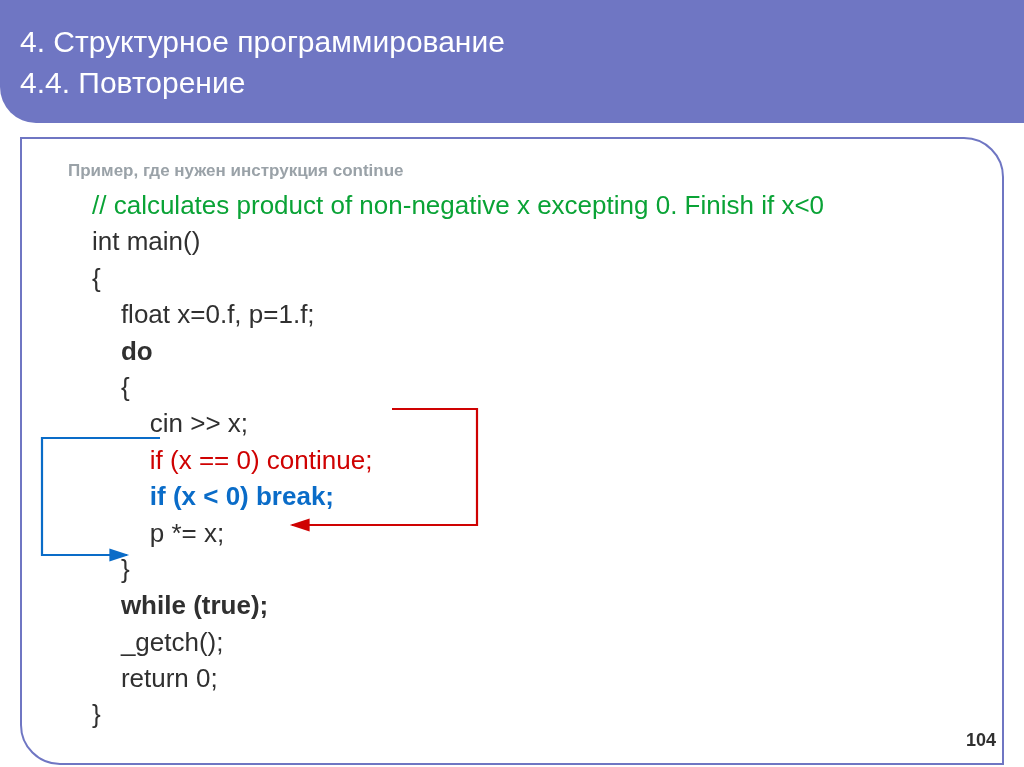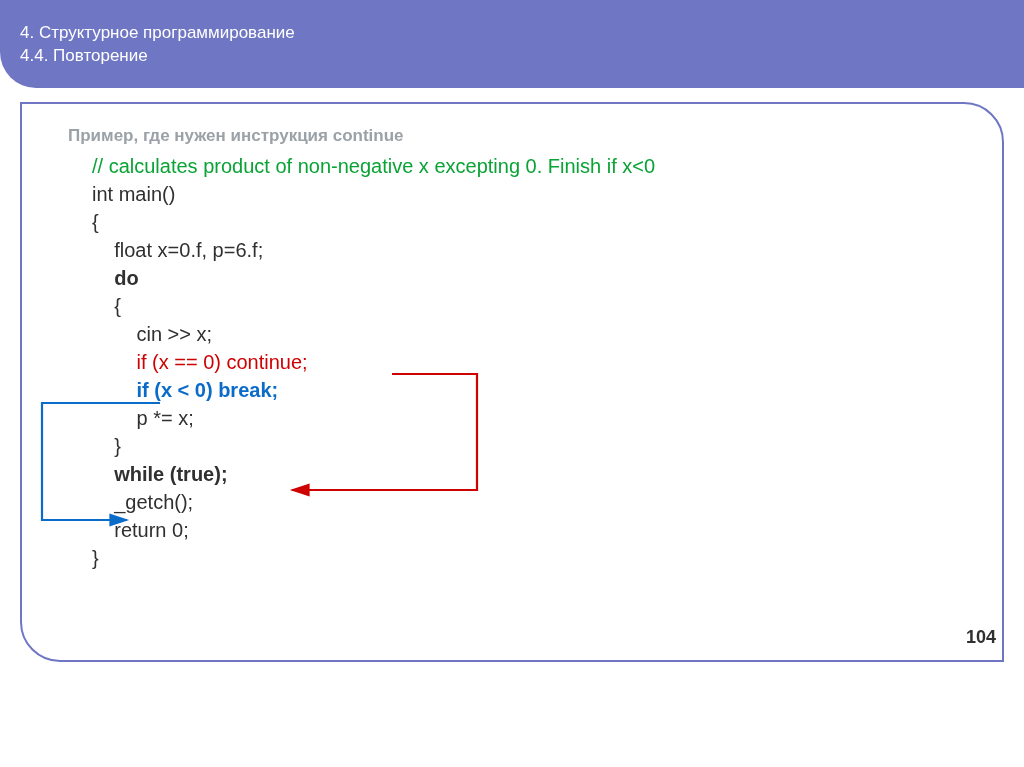--- a/index.html
+++ b/index.html
@@ -5,21 +5,21 @@
   * { box-sizing: border-box; margin: 0; padding: 0; }
   html, body { width: 1024px; height: 767px; font-family: Arial, Helvetica, sans-serif; background: #fff; overflow: hidden; }
   .header {
     background: #6f76c3;
     color: #fff;
     padding: 22px 20px 20px 20px;
     border-bottom-left-radius: 36px;
     position: relative;
     width: 100%;
   }
-  .header-title { font-size: 17px; line-height: 1.35; font-weight: 400; }
+  .header-title { font-size: 30px; line-height: 1.35; font-weight: 400; }
   .content-wrap {
     position: relative;
     padding: 0 20px 0 20px;
   }
   .box {
     border: 2.5px solid #6f76c3;
     border-top-right-radius: 40px;
     border-bottom-left-radius: 40px;
     margin: 14px 0 0 0;
     padding: 22px 30px 30px 46px;
@@ -28,21 +28,21 @@
     background: #fff;
   }
   .example-title {
     color: #9aa2a8;
     font-size: 17px;
     font-weight: 700;
     margin-bottom: 6px;
   }
   .code {
     font-family: Arial, Helvetica, sans-serif;
-    font-size: 20px;
+    font-size: 26px;
     line-height: 1.4;
     color: #303030;
     padding-left: 24px;
     position: relative;
   }
   .code .line { white-space: pre; min-height: 1.4em; }
   .comment { color: #0aa336; }
   .red { color: #cf0202; font-weight: 400; }
   .blue-bold { color: #0a6cc8; font-weight: 700; }
   .bold { font-weight: 700; color: #303030; }
@@ -70,21 +70,21 @@
 
 <div class="content-wrap">
   <div class="box">
 
     <div class="example-title">Пример, где нужен инструкция continue</div>
 
     <div class="code">
       <div class="line comment">// calculates product of non-negative x excepting 0. Finish if x&lt;0</div>
       <div class="line">int main()</div>
       <div class="line">{</div>
-      <div class="line">    float x=0.f, p=6.f;</div>
+      <div class="line">    float x=0.f, p=1.f;</div>
       <div class="line bold">    do</div>
       <div class="line">    {</div>
       <div class="line">        cin &gt;&gt; x;</div>
       <div class="line red">        if (x == 0) continue;</div>
       <div class="line blue-bold">        if (x &lt; 0) break;</div>
       <div class="line">        p *= x;</div>
       <div class="line">    }</div>
       <div class="line bold">    while (true);</div>
       <div class="line">    _getch();</div>
       <div class="line">    return 0;</div>

